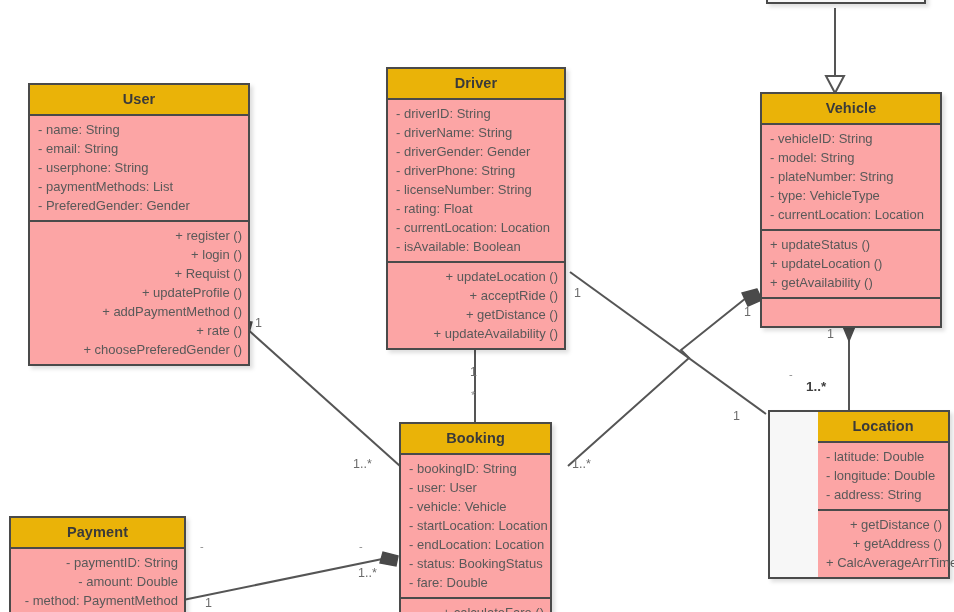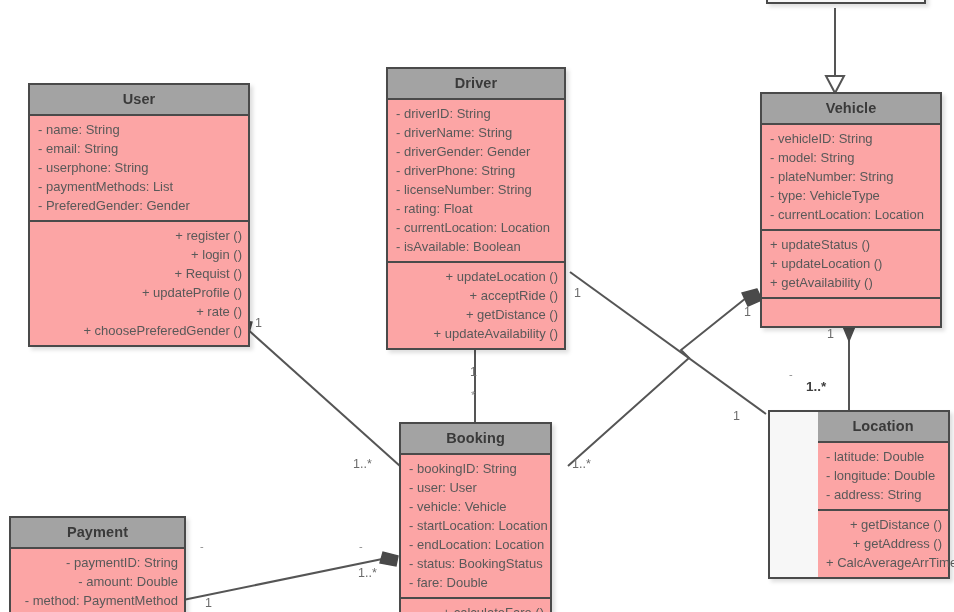--- a/index.html
+++ b/index.html
@@ -24,21 +24,21 @@
     box-shadow: 3px 3px 4px rgba(0,0,0,0.13);
     z-index: 5;
   }
   .umlbox .title {
     text-align: center;
     font-weight: bold;
     font-size: 14.5px;
     color: #3a3a3a;
     padding: 6px 4px 7px 4px;
     border-bottom: 2px solid #4a4a4a;
-    background: #a3a3a3;
+    background: #eab308;
     letter-spacing: .1px;
   }
   .umlbox .compartment {
     padding: 4px 0 5px 0;
     border-bottom: 2px solid #4a4a4a;
     background: #fca5a5;
   }
   .umlbox .compartment:last-child {
     border-bottom: none;
     text-align: right;
@@ -135,20 +135,21 @@
       <div class="row">- email: String</div>
       <div class="row">- userphone: String</div>
       <div class="row">- paymentMethods: List</div>
       <div class="row">- PreferedGender: Gender</div>
     </div>
     <div class="compartment">
       <div class="row">+ register ()</div>
       <div class="row">+ login ()</div>
       <div class="row">+ Requist ()</div>
       <div class="row">+ updateProfile ()</div>
+      <div class="row">+ addPaymentMethod ()</div>
       <div class="row">+ rate ()</div>
       <div class="row">+ choosePreferedGender ()</div>
     </div>
   </div>
 
   <div class="umlbox" style="left:386px; top:67px; width:180px;">
     <div class="title">Driver</div>
     <div class="compartment">
       <div class="row">- driverID: String</div>
       <div class="row">- driverName: String</div>

